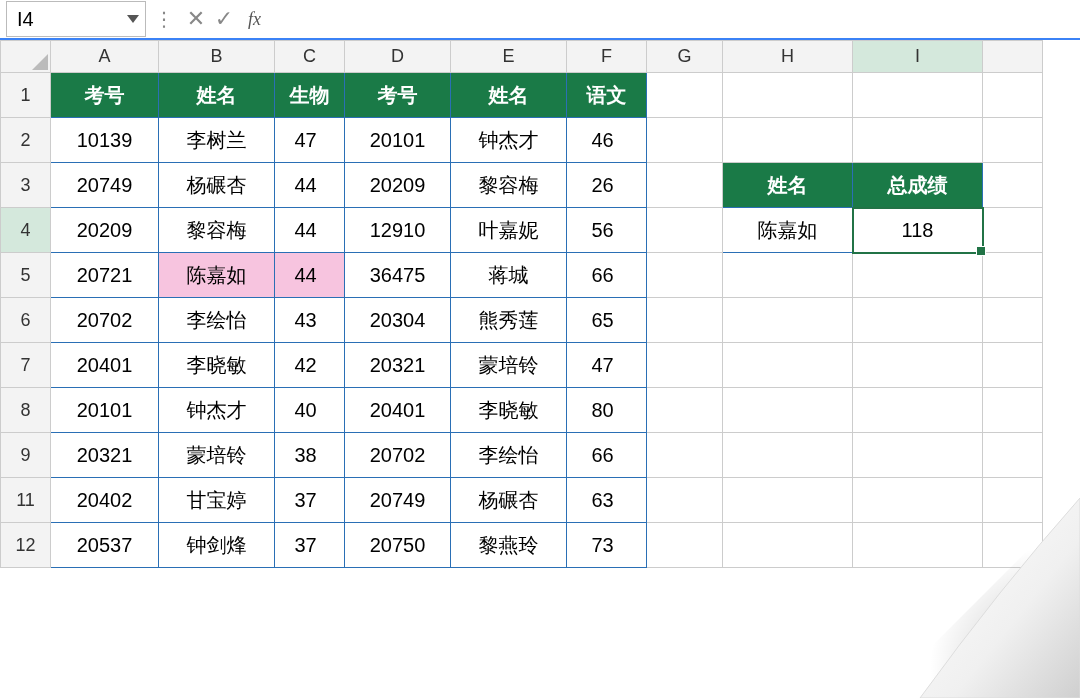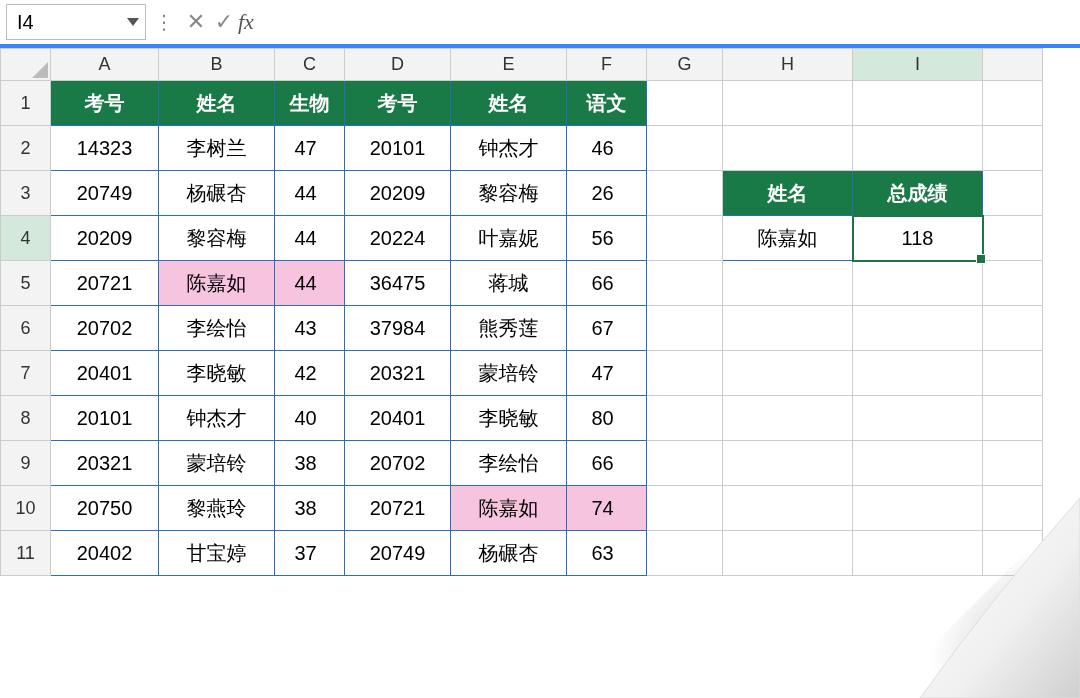--- a/index.html
+++ b/index.html
@@ -10,22 +10,22 @@
   width: 1080px;
   height: 698px;
   overflow: hidden;
   position: relative;
 }
 
 
 .formula-bar {
   display: flex;
   align-items: center;
-  height: 48px;
-  border-bottom: 4px solid #3b82f6;
+  height: 40px;
+  border-bottom: 2px solid #3b82f6;
   background: #fff;
   padding: 2px 6px;
 }
 .name-box {
   width: 140px;
   height: 36px;
   border: 1px solid #bbb;
   display: flex;
   align-items: center;
   padding: 0 10px;
@@ -51,23 +51,23 @@
   width: 28px; height: 28px;
   color: #888;
   font-size: 22px;
   display: flex;
   align-items: center;
   justify-content: center;
 }
 .fx-label {
   font-style: italic;
   font-family: "Times New Roman", serif;
-  font-size: 22px;
+  font-size: 18px;
   color: #555;
-  margin: 0 6px 0 0;
+  margin: 0 6px 0 10px;
 }
 .formula-highlight {
   display: inline-flex;
   align-items: center;
   border: 3px solid #f5a623;
   border-radius: 22px;
   padding: 2px 18px;
   height: 38px;
 }
 .formula-text {
@@ -240,21 +240,21 @@
       <td class="hdr databox">姓名</td>
       <td class="hdr databox">语文</td>
       <td></td>
       <td></td>
       <td></td>
       <td></td>
     </tr>
 
     <tr>
       <td class="rowhead">2</td>
-      <td class="databox">14323</td>
+      <td class="databox">10139</td>
       <td class="databox">李树兰</td>
       <td class="databox num">47</td>
       <td class="databox">20101</td>
       <td class="databox">钟杰才</td>
       <td class="databox num">46</td>
       <td></td>
       <td></td>
       <td></td>
       <td></td>
     </tr>
@@ -269,21 +269,21 @@
       <td></td>
       <td class="hdr2">姓名</td>
       <td class="hdr2">总成绩</td>
       <td></td>
     </tr>
     <tr>
       <td class="rowhead sel">4</td>
       <td class="databox">20209</td>
       <td class="databox">黎容梅</td>
       <td class="databox num">44</td>
-      <td class="databox">20224</td>
+      <td class="databox">12910</td>
       <td class="databox">叶嘉妮</td>
       <td class="databox num">56</td>
       <td></td>
       <td class="sumcell">陈嘉如</td>
       <td class="sumcell active-cell">118</td>
       <td></td>
     </tr>
     <tr>
       <td class="rowhead">5</td>
       <td class="databox">20721</td>
@@ -295,23 +295,23 @@
       <td></td>
       <td></td>
       <td></td>
       <td></td>
     </tr>
     <tr>
       <td class="rowhead">6</td>
       <td class="databox">20702</td>
       <td class="databox">李绘怡</td>
       <td class="databox num">43</td>
-      <td class="databox">37984</td>
+      <td class="databox">20304</td>
       <td class="databox">熊秀莲</td>
-      <td class="databox num">67</td>
+      <td class="databox num">65</td>
       <td></td>
       <td></td>
       <td></td>
       <td></td>
     </tr>
     <tr>
       <td class="rowhead">7</td>
       <td class="databox">20401</td>
       <td class="databox">李晓敏</td>
       <td class="databox num">42</td>
@@ -343,40 +343,40 @@
       <td class="databox num">38</td>
       <td class="databox">20702</td>
       <td class="databox">李绘怡</td>
       <td class="databox num">66</td>
       <td></td>
       <td></td>
       <td></td>
       <td></td>
     </tr>
     <tr>
-      <td class="rowhead">10</td>
-      <td class="databox">20750</td>
-      <td class="databox">黎燕玲</td>
-      <td class="databox num">38</td>
-      <td class="databox">20721</td>
-      <td class="databox pink">陈嘉如</td>
-      <td class="databox pink num">74</td>
-      <td></td>
-      <td></td>
-      <td></td>
-      <td></td>
-    </tr>
-    <tr>
       <td class="rowhead">11</td>
       <td class="databox">20402</td>
       <td class="databox">甘宝婷</td>
       <td class="databox num">37</td>
       <td class="databox">20749</td>
       <td class="databox">杨碾杏</td>
       <td class="databox num">63</td>
+      <td></td>
+      <td></td>
+      <td></td>
+      <td></td>
+    </tr>
+    <tr>
+      <td class="rowhead">12</td>
+      <td class="databox">20537</td>
+      <td class="databox">钟剑烽</td>
+      <td class="databox num">37</td>
+      <td class="databox">20750</td>
+      <td class="databox">黎燕玲</td>
+      <td class="databox num">73</td>
       <td></td>
       <td></td>
       <td></td>
       <td></td>
     </tr>
   </tbody>
 </table>
 </div>
 
 <div class="page-curl">

